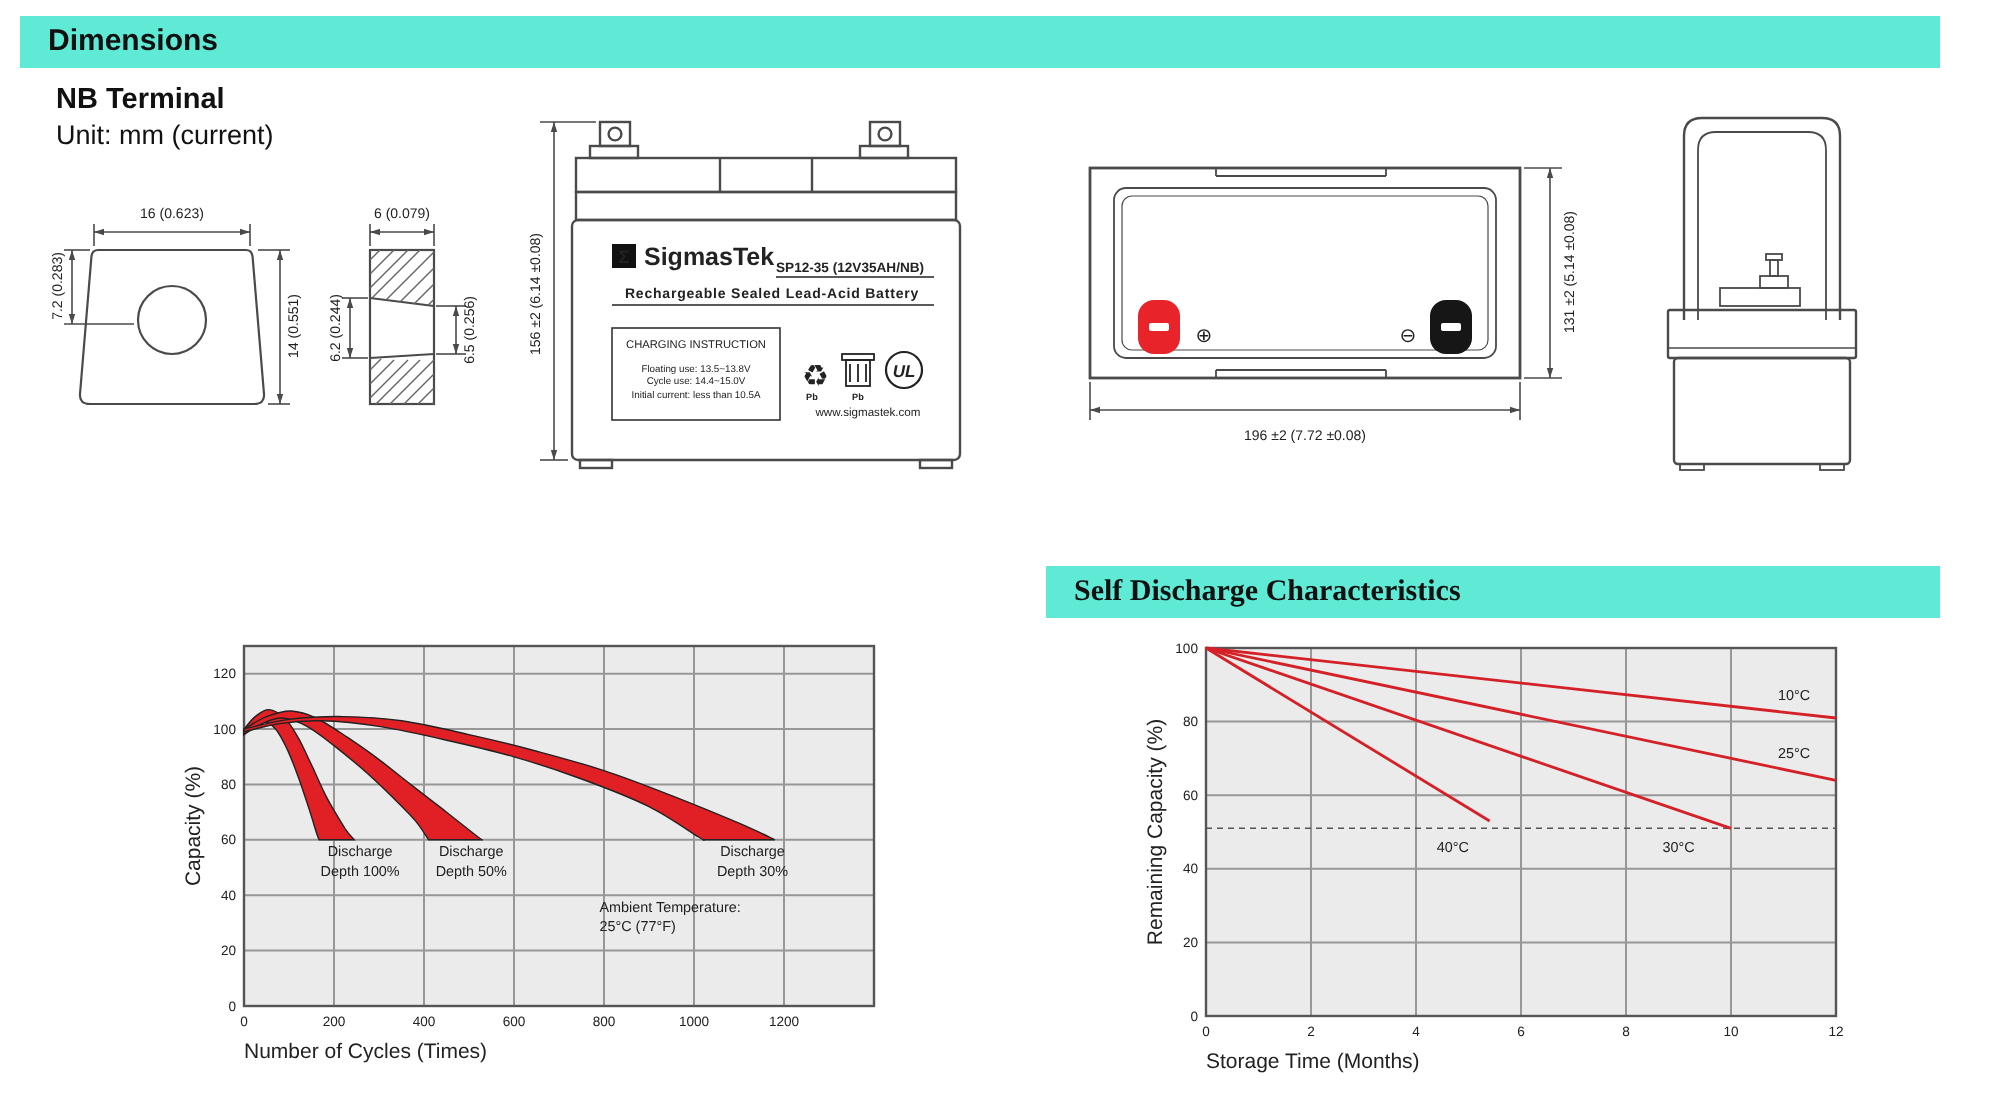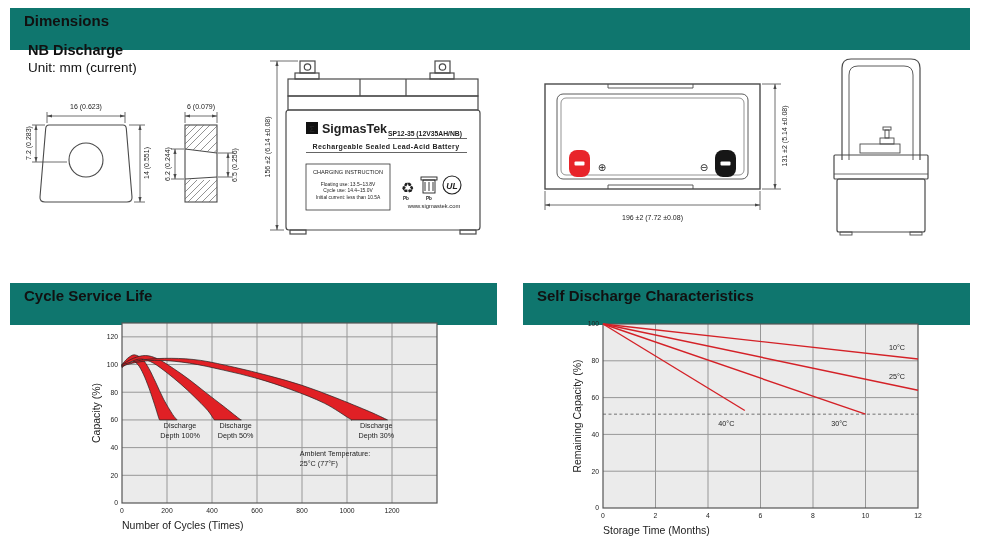--- a/index.html
+++ b/index.html
@@ -1,40 +1,39 @@
 <!DOCTYPE html>
 <html><head>
 <meta charset="utf-8">
 <style>
   html,body{margin:0;padding:0;background:#fff;}
   body{font-family:"Liberation Sans","DejaVu Sans",sans-serif;}
   #page{position:relative;width:1000px;height:551px;background:#fff;overflow:hidden;}
-  .section-bar{position:absolute;height:42px;background:#0f766e;color:#111;
+  .section-bar{position:absolute;height:26px;background:#5eead4;color:#111;
     font-size:15px;font-weight:bold;line-height:26px;padding-left:14px;box-sizing:border-box;}
   .subhead{position:absolute;color:#111;}
   .subhead .t1{font-size:14.5px;font-weight:bold;}
   .subhead .t2{font-size:13.5px;margin-top:2px;}
   svg{position:absolute;overflow:visible;}
   svg text{font-family:"Liberation Sans","DejaVu Sans",sans-serif;fill:#222;}
   .dimtxt{font-size:7px;fill:#222;}
   .stroke{stroke:#4a4a4a;fill:none;}
 </style>
 </head>
 <body>
 <div id="page">
 
 <div class="section-bar" style="left:10px;top:8px;width:960px;">Dimensions</div>
 
 <div class="subhead" style="left:28px;top:42px;">
-  <div class="t1">NB Discharge</div>
+  <div class="t1">NB Terminal</div>
   <div class="t2">Unit: mm (current)</div>
 </div>
 
-<div class="section-bar" style="left:10px;top:283px;width:487px;">Cycle Service Life</div>
-<div class="section-bar" style="left:523px;top:283px;width:447px;">Self Discharge Characteristics</div>
+<div class="section-bar" style="left:523px;top:283px;width:447px;font-family:Liberation Serif, serif;">Self Discharge Characteristics</div>
 
 <svg style="left:22px;top:92px;" width="130" height="130" viewBox="0 0 130 130">
   <g class="stroke" stroke-width="1.1">
     <path d="M27,33 L101,33 Q104,33 104.3,36.5 L110,105 Q110.4,110 105,110 L23,110 Q17.6,110 18,105 L23.7,36.5 Q24,33 27,33 Z"></path>
     <circle cx="64" cy="68" r="17"></circle>
   </g>
   <g stroke="#4a4a4a" stroke-width="0.8">
     <line x1="25" y1="20" x2="25" y2="31"></line>
         <line x1="103" y1="20" x2="103" y2="31"></line>
     <line x1="25" y1="24" x2="103" y2="24"></line>

